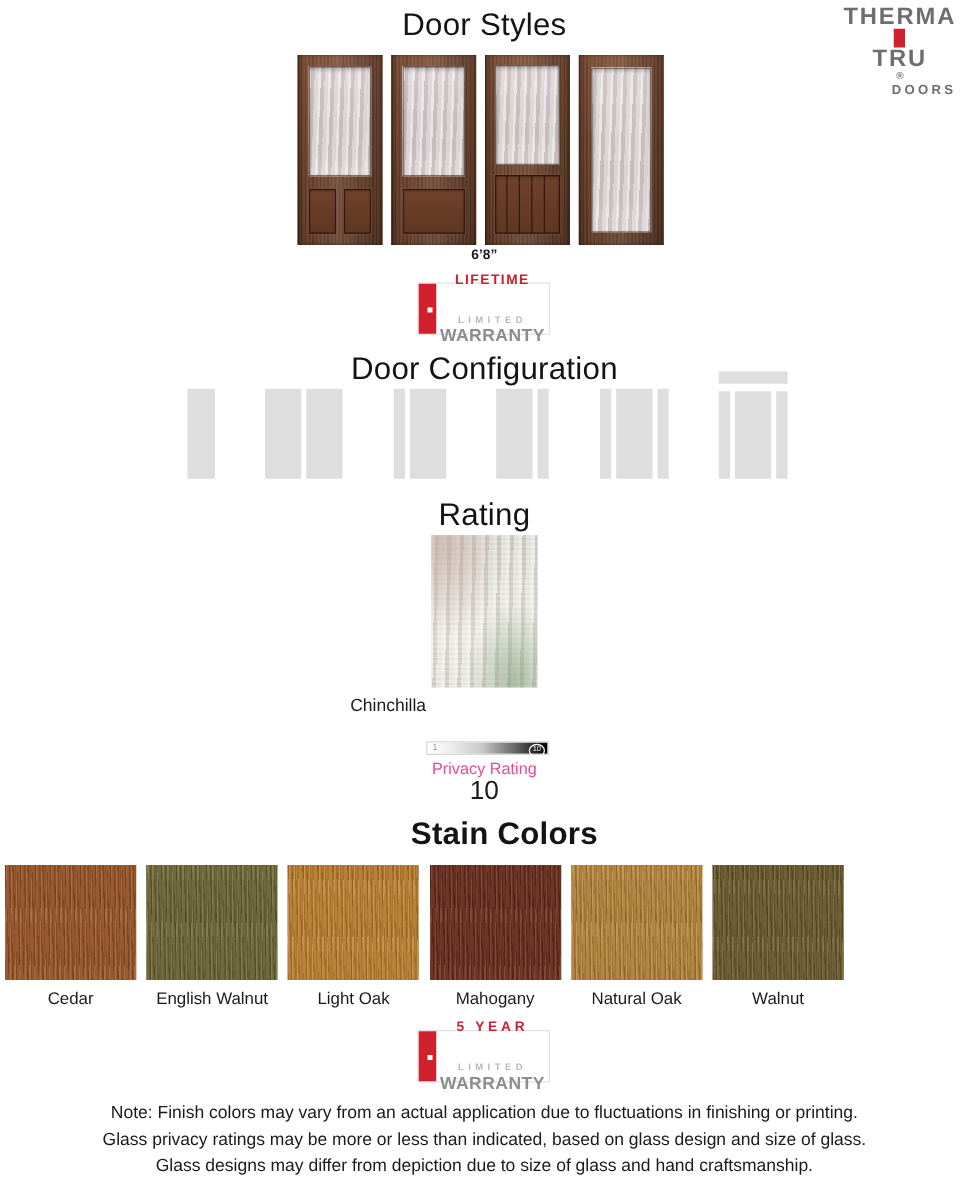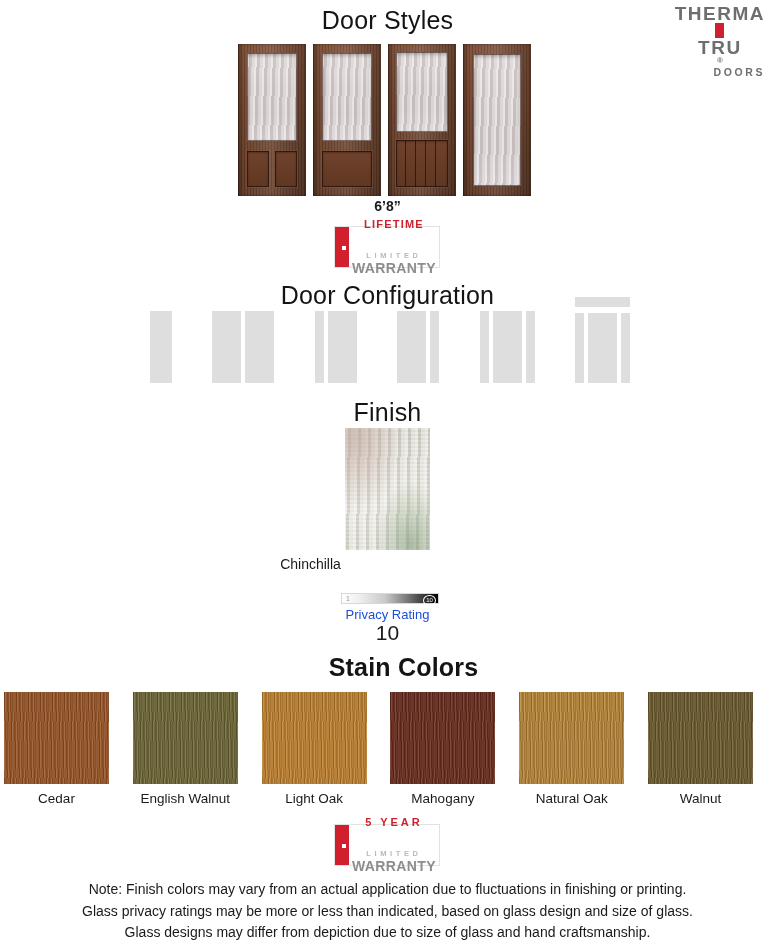--- a/index.html
+++ b/index.html
@@ -38,21 +38,21 @@
       linear-gradient(180deg,#dcd3d4 0%,#cfc6c7 40%,#c9c0c1 70%,#d6cfd0 100%);
     box-shadow:inset 0 0 0 1px rgba(60,30,18,.55), inset 0 2px 4px rgba(0,0,0,.35);
   }
   .door-panel{position:absolute;
     background:linear-gradient(180deg,#70422c 0%,#5f3722 100%);
     box-shadow:inset 0 0 0 1px rgba(40,18,10,.75), inset 0 1px 3px rgba(0,0,0,.5),
       0 0 0 1px rgba(150,100,70,.25);
   }
   .plank{position:absolute;top:0;bottom:0;width:1px;background:rgba(30,12,6,.7);}
   .door-size{position:absolute;top:198px;left:0;width:775px;text-align:center;
-    font-size:14px;font-weight:bold;color:#1a1a1a;}
+    font-size:11px;font-weight:bold;color:#1a1a1a;}
 
   
   .warranty{position:absolute;left:334px;width:106px;height:42px;display:flex;
     background:#ffffff;border:1px solid #e2e2e2;box-sizing:border-box;}
   .warranty .bar{width:18px;background:#d0202e;position:relative;}
   .warranty .bar:after{content:"";position:absolute;left:7px;top:19px;width:4px;height:4px;
     background:#ffffff;}
   .warranty .body{flex:1;display:flex;flex-direction:column;justify-content:center;
     align-items:center;padding:2px 3px;}
   .w-top{font-size:11px;font-weight:bold;color:#d0202e;letter-spacing:1.2px;line-height:1;}
@@ -84,27 +84,27 @@
     font-size:14px;color:#1a1a1a;}
 
   
   .privacy-bar{position:absolute;top:593px;left:341px;width:98px;height:11px;
     background:linear-gradient(90deg,#ffffff 0%,#efefef 18%,#c9c9c9 45%,#6a6a6a 72%,#1c1c1c 92%,#000000 100%);
     border:1px solid #d8d8d8;box-sizing:border-box;}
   .pv-min{position:absolute;left:4px;top:1px;font-size:7px;color:#9a9a9a;}
   .pv-max{position:absolute;right:2px;top:1px;width:11px;height:9px;border-radius:50%;
     border:1px solid #ffffff;color:#ffffff;font-size:6px;line-height:9px;text-align:center;}
   .privacy-label{position:absolute;top:607px;left:0;width:775px;text-align:center;
-    font-size:13px;color:#1d4ed8;}
+    font-size:13px;color:#ec4899;}
   .privacy-value{position:absolute;top:621px;left:0;width:775px;text-align:center;
     font-size:21px;color:#1a1a1a;}
 
   
   #stain-heading{position:absolute;top:653px;left:16px;width:775px;font-weight:bold;}
-  .stains{position:absolute;top:692px;left:4px;width:749px;height:124px;
+  .stains{position:absolute;top:692px;left:4px;width:671px;height:124px;
     display:flex;justify-content:space-between;}
   .stain{width:105px;}
   .swatch{width:105px;height:92px;
     background-image:
       repeating-linear-gradient(91deg,rgba(0,0,0,.14) 0 1px,rgba(255,255,255,.09) 1px 2px,rgba(0,0,0,.05) 2px 4px),
       repeating-linear-gradient(88deg,rgba(0,0,0,.10) 0 1px,rgba(255,255,255,.06) 1px 3px);
   }
   .stain-name{text-align:center;font-size:13.5px;color:#1a1a1a;margin-top:7px;}
 
   
@@ -210,21 +210,21 @@
     <div class="cfg-wrap">
       <div class="transom" style="width:55px;"></div>
       <div class="cfg">
         <div class="slab" style="width:9px;height:70px;"></div>
         <div class="slab" style="width:29px;height:70px;"></div>
         <div class="slab" style="width:9px;height:70px;"></div>
       </div>
     </div>
   </div>
 
-  <div class="heading" id="glass-heading">Finish</div>
+  <div class="heading" id="glass-heading">Rating</div>
 
   <div class="glass-sample"></div>
 
   <div class="glass-name">Chinchilla</div>
 
   <div class="privacy-bar">
     <span class="pv-min">1</span>
     <span class="pv-max">10</span>
   </div>
   <div class="privacy-label">Privacy Rating</div>

